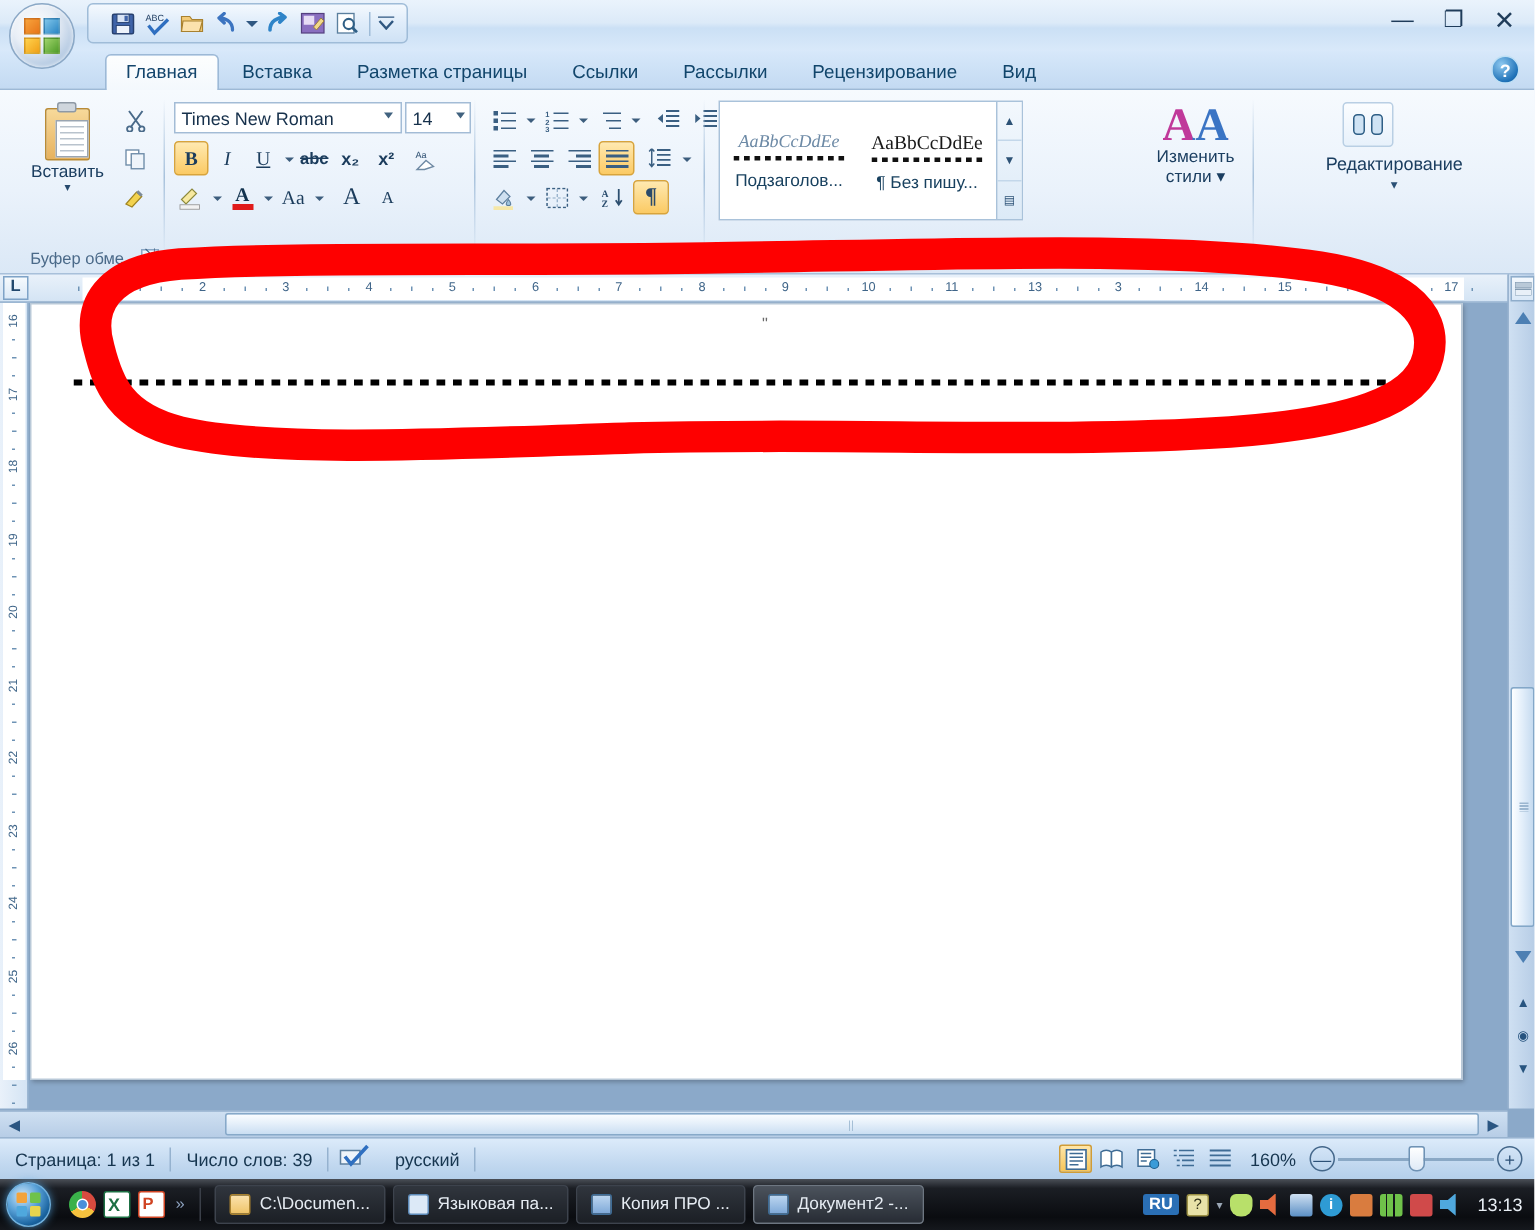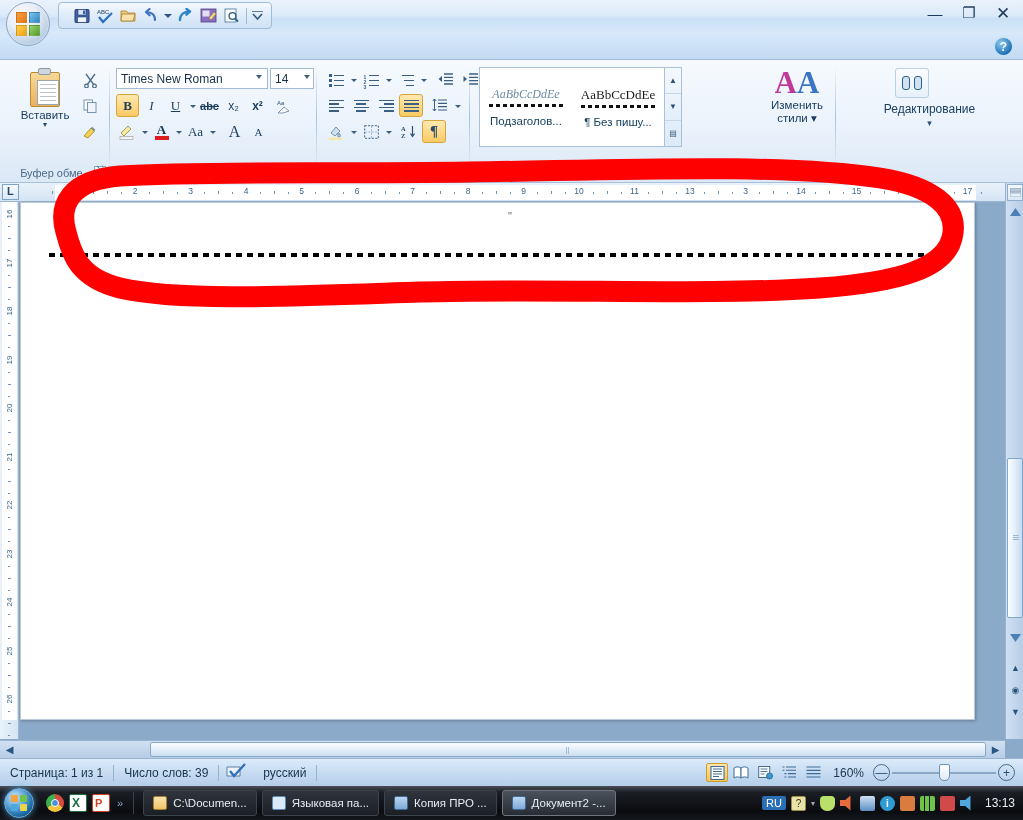--- a/index.html
+++ b/index.html
@@ -283,21 +283,21 @@
   .ql-sep { width:1px; height:22px; background:#3a3f48; margin:0 4px; }
   .tbtn {
     height:26px; display:flex; align-items:center; gap:6px; padding:0 9px; margin-left:5px;
     border-radius:3px; border:1px solid #3d434d;
     background:linear-gradient(#30353d,#1b1f25);
     color:#e6ecf3; font-size:11.5px; white-space:nowrap; max-width:150px; overflow:hidden;
   }
   .tbtn.active { background:linear-gradient(#4b525c,#272c34); border-color:#6d7681; }
   .tbtn-ico { width:14px; height:14px; flex:none; border-radius:2px; }
   .tray { margin-left:auto; display:flex; align-items:center; gap:5px; padding-right:8px; }
-  .tray-lang { background:#2a6fb5; color:#fff; font-size:11px; padding:1px 4px; border-radius:2px; }
+  .tray-lang { background:#2a6fb5; color:#fff; font-size:11px; padding:1px 4px; border-radius:2px;font-weight:bold; }
   .tray-ico { width:15px; height:15px; border-radius:2px; }
   .clock { color:#e9eff5; font-size:12px; padding-left:5px; }
 
   
   #annotation { position:absolute; left:0; top:0; width:1023px; height:820px; pointer-events:none; z-index:60; }
 </style>
 </head>
 <body>
 
 <div id="word-window">
@@ -372,20 +372,29 @@
 
 
     <div class="wbtns">
       <div class="wbtn">—</div>
       <div class="wbtn">❐</div>
       <div class="wbtn close">✕</div>
     </div>
   </div>
 
   <div class="tabstrip">
+    <div class="tabs">
+      <div class="tab active">Главная</div>
+      <div class="tab">Вставка</div>
+      <div class="tab">Разметка страницы</div>
+      <div class="tab">Ссылки</div>
+      <div class="tab">Рассылки</div>
+      <div class="tab">Рецензирование</div>
+      <div class="tab">Вид</div>
+    </div>
     <div class="help-btn">?</div>
   </div>
 
   <div class="ribbon">
 
     <div class="rgroup" id="grp-clipboard">
       <div class="paste-big">
         <div class="clip-ico">
           <div class="clip-board"></div>
             <div class="clip-clip"></div>
@@ -429,21 +438,21 @@
       <div class="cbo-arrow" style="left:144px; top:13px;"></div>
       <div class="sizebox">14</div>
       <div class="cbo-arrow" style="left:192px; top:13px;"></div>
 
       <div class="fbtnrow" style="left:4px; top:32px;">
         <div class="fbtn on" style="font-family:'Liberation Serif',serif;font-weight:bold;">B</div>
         <div class="fbtn" style="font-family:'Liberation Serif',serif;font-style:italic;">I</div>
         <div class="fbtn" style="font-family:'Liberation Serif',serif;text-decoration:underline;">U</div>
         <div class="mini-caret"></div>
         <div class="fbtn" style="font-size:11px;text-decoration:line-through;font-weight:bold;">abc</div>
-        <div class="fbtn" style="font-size:12px;font-weight:normal;">x₂</div>
+        <div class="fbtn" style="font-size:12px;font-weight:bold;">x₂</div>
         <div class="fbtn" style="font-size:12px;font-weight:bold;">x²</div>
         <div class="fbtn" style="margin-left:3px;">
           <svg width="17" height="16" viewBox="0 0 17 16">
               <text x="1" y="7" font-size="6" font-family="Liberation Sans" fill="#2d4f70">Aa</text>
               <path d="M2 15 L8 9 l5 4 l-6 2 z" fill="#fff" stroke="#6f8aa4" stroke-width=".9"></path>
             </svg>
         </div>
       </div>
 
       <div class="fbtnrow" style="left:4px; top:58px;">

